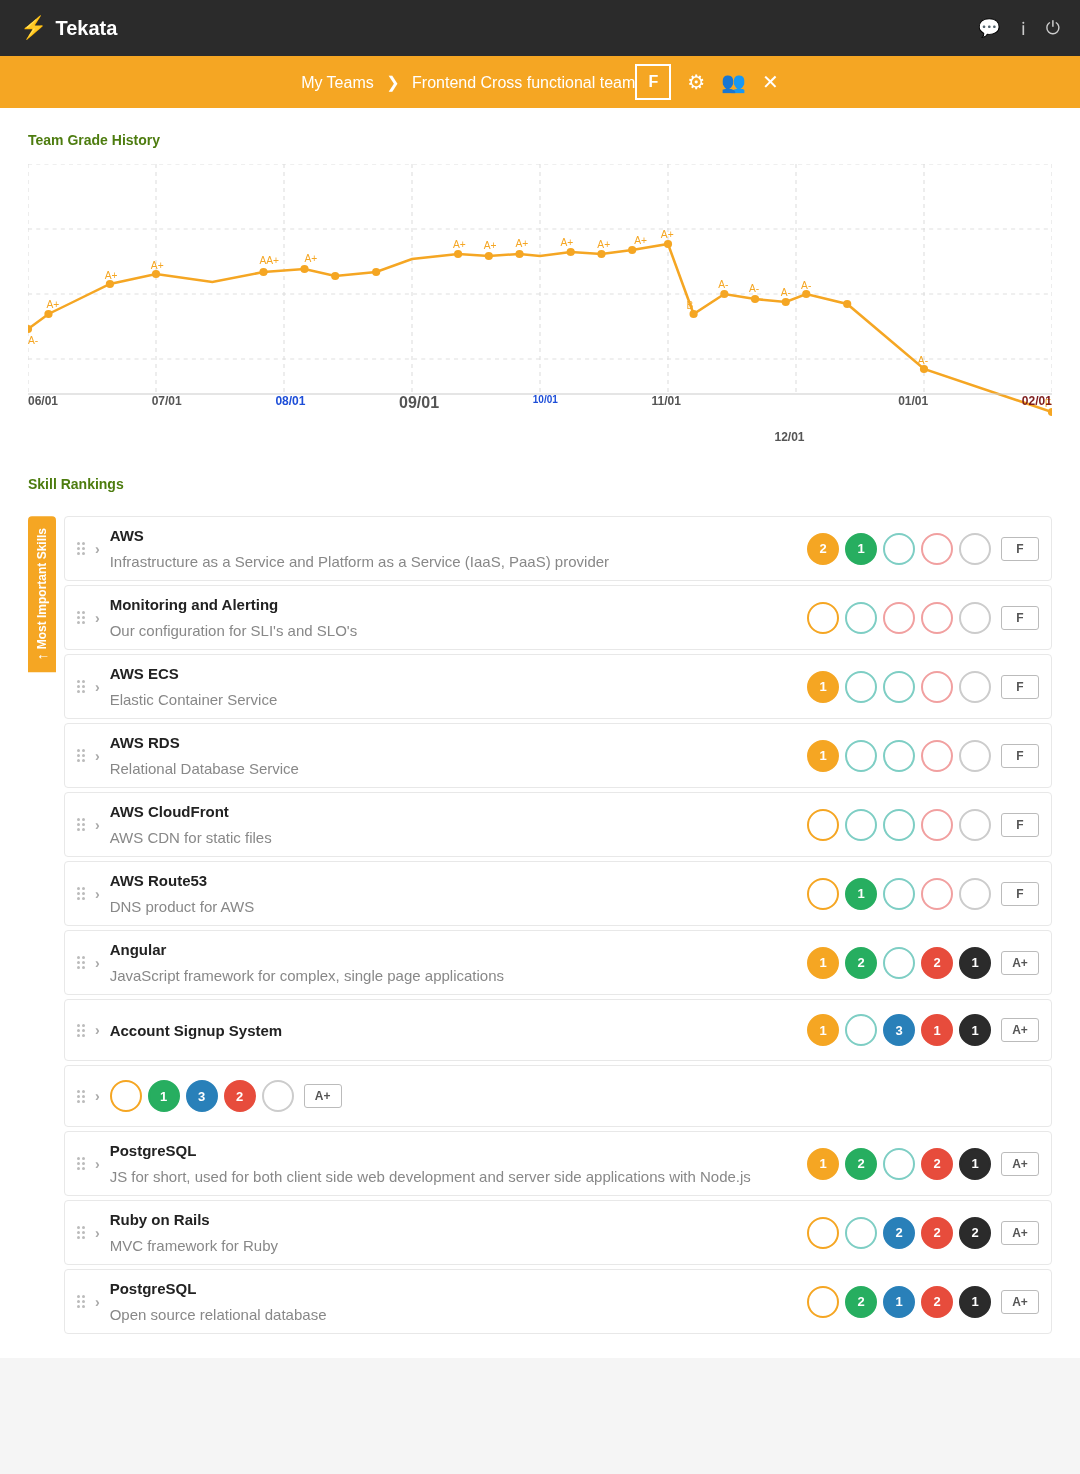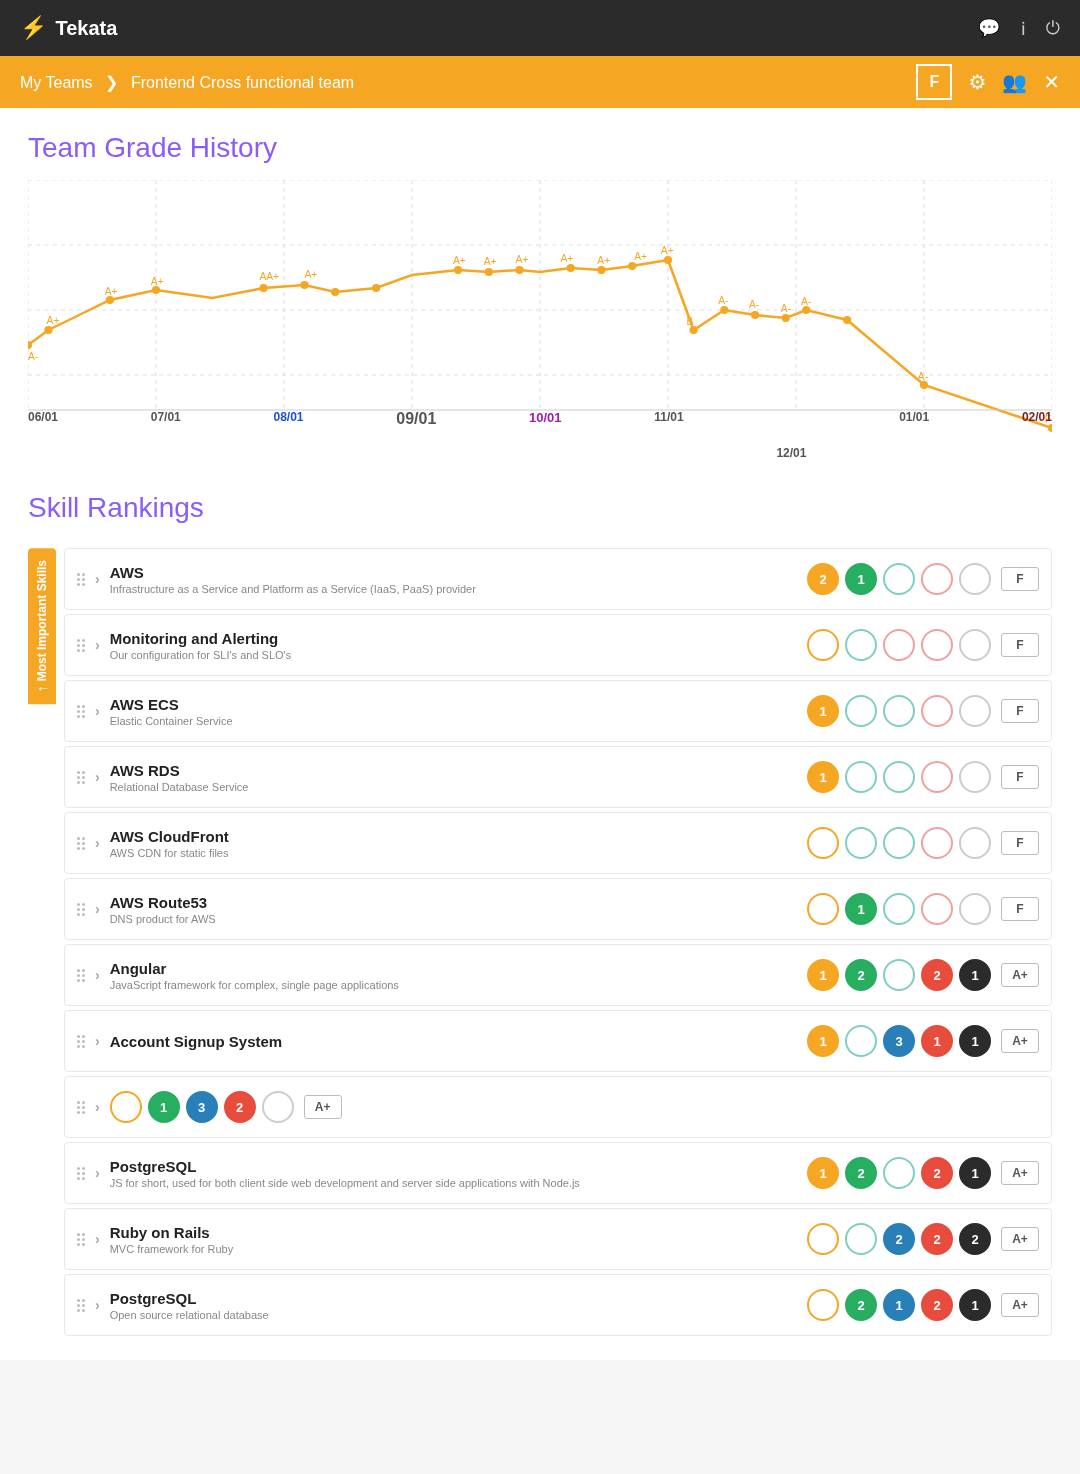--- a/index.html
+++ b/index.html
@@ -36,21 +36,21 @@
       font-size: 18px;
       cursor: pointer;
     }
 
     
     .breadcrumb-bar {
       background: #f5a623;
       height: 52px;
       display: flex;
       align-items: center;
-      justify-content: space-between;
+      justify-content: center;
       padding: 0 20px;
     }
     .breadcrumb-text {
       color: white;
       font-size: 16px;
       font-weight: 500;
     }
     .breadcrumb-text .separator {
       margin: 0 8px;
     }
@@ -77,23 +77,23 @@
     }
 
     
     .main-content {
       background: white;
       padding: 24px 28px;
     }
 
     
     .section-title {
-      font-size: 28px;
-      font-weight: normal;
-      color: #8b5cf6;
+      font-size: 14px;
+      font-weight: bold;
+      color: #4d7c0f;
       margin-bottom: 16px;
     }
 
     .chart-container {
       width: 100%;
       height: 280px;
       position: relative;
       margin-bottom: 32px;
     }
 
@@ -149,23 +149,23 @@
     }
     .skill-info {
       flex: 1;
     }
     .skill-name {
       font-size: 15px;
       font-weight: bold;
       color: #222;
     }
     .skill-desc {
-      font-size: 11px;
+      font-size: 15px;
       color: #888;
-      margin-top: 2px;
+      margin-top: 9px;
     }
     .skill-indicators {
       display: flex;
       align-items: center;
       gap: 6px;
     }
     .indicator-circle {
       width: 32px;
       height: 32px;
       border-radius: 50%;
@@ -295,21 +295,21 @@
       <text x="993" y="243" font-size="10" fill="#f5a623">F</text>
 
       <line x1="0" y1="230" x2="1000" y2="230" stroke="#ccc" stroke-width="1"></line>
     </svg>
 
     <div style="position:absolute; bottom:0; left:0; right:0; display:flex; justify-content:space-between; padding:0 0;">
       <span style="font-size:12px;color:#555;font-weight:bold;">06/01</span>
       <span style="font-size:12px;color:#555;font-weight:bold;">07/01</span>
       <span style="font-size:12px;color:#1d4ed8;font-weight:bold;">08/01</span>
       <span style="font-size:16px;color:#555;font-weight:bold;">09/01</span>
-      <span style="font-size:13px;color:#a21caf;font-weight:bold;">10/01</span>
+      <span style="font-size:10px;color:#1d4ed8;font-weight:bold;">10/01</span>
       <span style="font-size:12px;color:#555;font-weight:bold;">11/01</span>
       <span style="font-size:12px;color:#555;font-weight:bold;margin-top:36px;">12/01</span>
       <span style="font-size:12px;color:#555;font-weight:bold;">01/01</span>
       <span style="font-size:12px;color:#7f1d1d;font-weight:bold;">02/01</span>
     </div>
   </div>
 
   <div class="section-title" style="margin-bottom:24px;">Skill Rankings</div>
 
   <div class="skill-rankings-section">

